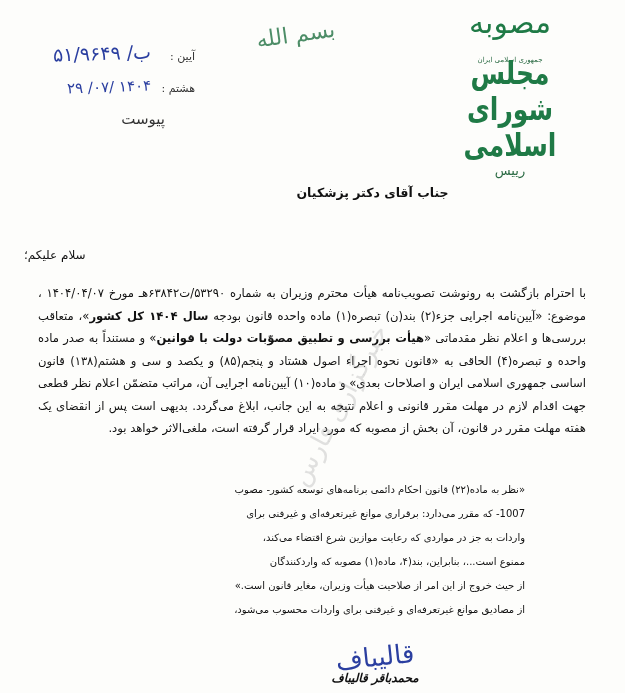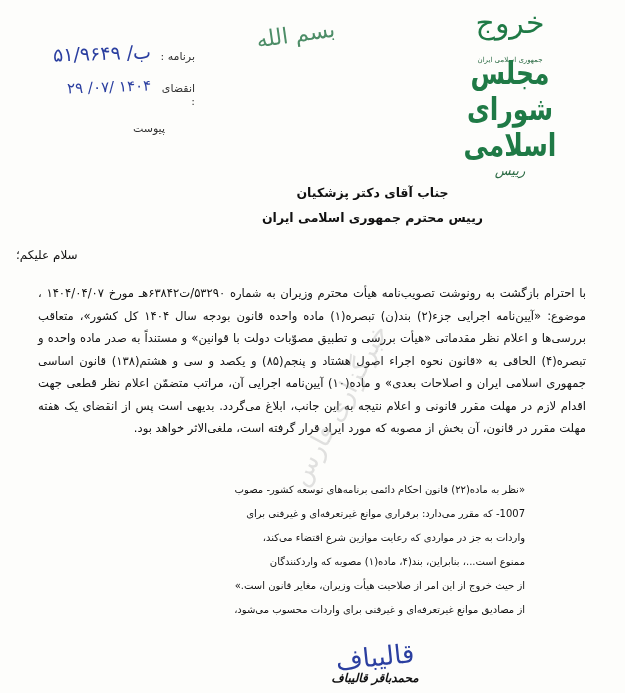--- a/index.html
+++ b/index.html
@@ -51,21 +51,20 @@
     font-weight: bold;
     color: #1f7a46;
     margin-top: 2px;
     letter-spacing: -1px;
     transform: scaleY(1.25);
   }
   .emblem-role {
     font-size: 13px;
     color: #2b6b44;
     margin-top: 10px;
-    font-style: italic;
   }
   .seal {
     position: absolute;
     top: 22px;
     right: 290px;
     color: #2f7a4e;
     font-size: 22px;
     transform: rotate(-8deg);
     opacity: .85;
   }
@@ -97,21 +96,21 @@
     font-size: 19px;
     color: #2b3fa0;
     margin-right: 6px;
     letter-spacing: 1px;
     transform: rotate(-2deg);
   }
   .reg-row.third .reg-value {
     font-size: 15px;
   }
   .reg-note {
-    font-size: 11px;
+    font-size: 15px;
     color: #333;
     margin-top: 2px;
     margin-right: 30px;
   }
 
   
   .addressee {
     position: absolute;
     top: 180px;
     right: 0;
@@ -123,41 +122,41 @@
     line-height: 25px;
     color: #111;
     font-weight: bold;
   }
   .greeting {
     position: absolute;
     top: 248px;
     left: 0;
     width: 625px;
     text-align: left;
-    padding-left: 16px;
+    padding-left: 24px;
     box-sizing: border-box;
     font-size: 12px;
     color: #111;
   }
   .body-text {
     position: absolute;
     top: 282px;
     left: 38px;
     width: 548px;
     font-size: 11.6px;
     line-height: 22.5px;
     color: #111;
     text-align: justify;
     text-justify: inter-word;
   }
   .body-text p {
     margin: 0;
   }
   .bold {
-    font-weight: normal;
+    font-weight: bold;
     margin-top: 35px;
   }
   .quoted {
     position: absolute;
     top: 478px;
     left: 95px;
     width: 430px;
     font-size: 10px;
     line-height: 24px;
     color: #111;
@@ -202,43 +201,42 @@
     white-space: nowrap;
   }
 </style>
 </head>
 <body>
 
 <div class="page">
 
   <div class="letterhead">
     <div class="emblem">
-      <div class="emblem-mark">خروج</div>
+      <div class="emblem-mark">مصوبه</div>
       <div class="emblem-sub">جمهوری اسلامی ایران</div>
       <div class="emblem-name">مجلس شورای اسلامی</div>
       <div class="emblem-role">رییس</div>
     </div>
     <div class="seal">بسم الله</div>
   </div>
 
   <div class="reg-block">
     <div class="reg-row">
-      <span class="reg-label">برنامه :</span>
+      <span class="reg-label">آیین :</span>
       <span class="reg-value">ب/ ۵۱/۹۶۴۹</span>
     </div>
     <div class="reg-row third">
-      <span class="reg-label">انقضای :</span>
+      <span class="reg-label">هشتم :</span>
       <span class="reg-value">۱۴۰۴ /۰۷/ ۲۹</span>
     </div>
     <div class="reg-note">پیوست</div>
   </div>
 
   <div class="addressee">
     <div>جناب آقای دکتر پزشکیان</div>
-    <div>رییس محترم جمهوری اسلامی ایران</div>
   </div>
 
   <div class="greeting">سلام علیکم؛</div>
 
   <div class="body-text">
     <p>با احترام بازگشت به رونوشت تصویب‌نامه هیأت محترم وزیران به شماره ۵۳۲۹۰/ت۶۳۸۴۲هـ مورخ ۱۴۰۴/۰۴/۰۷ ، موضوع: «آیین‌نامه اجرایی جزء(۲) بند(ن) تبصره(۱) ماده واحده قانون بودجه <span class="bold">سال ۱۴۰۴ کل کشور</span>»، متعاقب بررسی‌ها و اعلام نظر مقدماتی «<span class="bold">هیأت بررسی و تطبیق مصوّبات دولت با قوانین</span>» و مستنداً به صدر ماده واحده و تبصره(۴) الحاقی به «قانون نحوه اجراء اصول هشتاد و پنجم(۸۵) و یکصد و سی و هشتم(۱۳۸) قانون اساسی جمهوری اسلامی ایران و اصلاحات بعدی» و ماده(۱۰) آیین‌نامه اجرایی آن، مراتب متضمّن اعلام نظر قطعی جهت اقدام لازم در مهلت مقرر قانونی و اعلام نتیجه به این جانب، ابلاغ می‌گردد. بدیهی است پس از انقضای یک هفته مهلت مقرر در قانون، آن بخش از مصوبه که مورد ایراد قرار گرفته است، ملغی‌الاثر خواهد بود.</p>
   </div>
 
   <div class="quoted">
     <p>«نظر به ماده(۲۲) قانون احکام دائمی برنامه‌های توسعه کشور- مصوب</p>

